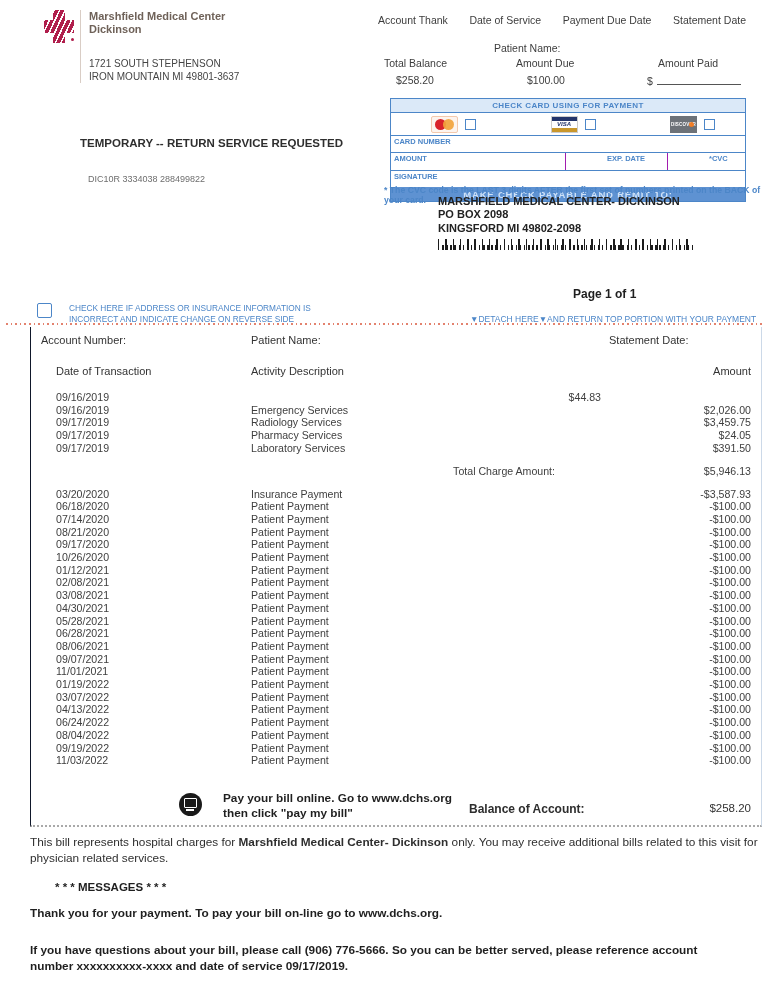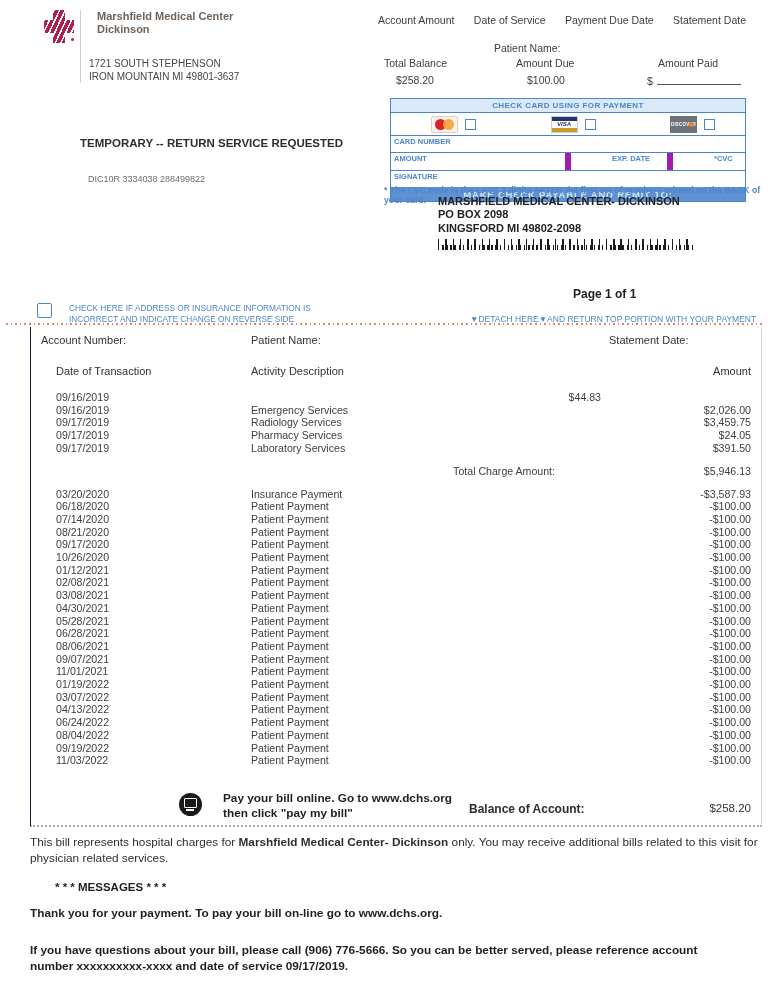--- a/index.html
+++ b/index.html
@@ -10,21 +10,21 @@
   
   .stub { position:absolute; inset:0 0 auto 0; height:327px; }
 
   .brand { position:absolute; left:44px; top:10px; display:flex; }
   .logo { width:30px; height:33px; position:relative; flex:0 0 auto; }
   .logo .cross { position:absolute; inset:0;
     background:repeating-linear-gradient(115deg,#b01e4c 0 3.4px,#fff 3.4px 5px);
     clip-path:polygon(30% 0,70% 0,70% 30%,100% 30%,100% 70%,70% 70%,70% 100%,30% 100%,30% 70%,0 70%,0 30%,30% 30%); }
   .logo .dot { position:absolute; right:0; bottom:2px; width:3px; height:3px; border-radius:50%; background:#b01e4c; }
   .brand-divider { width:1px; background:#d9cdc5; margin:0 8px 0 6px; }
-  .brand-name { font-size:11px; font-weight:bold; color:#6f6259; line-height:1.2;margin-left:8px; }
+  .brand-name { font-size:11px; font-weight:bold; color:#6f6259; line-height:1.2; }
   .brand-addr { font-size:10px; color:#454545; margin-top:22px; line-height:1.25; }
 
   .hdr-labels { position:absolute; left:378px; top:14px; width:368px; display:flex; justify-content:space-between; font-size:10.5px; color:#3d3d3d; }
 
   .lbl { position:absolute; font-size:10.5px; color:#3d3d3d; }
   .val { position:absolute; font-size:10.5px; color:#3d3d3d; }
   .blankline { display:inline-block; width:84px; border-bottom:1px solid #555; height:11px; margin-left:4px; }
 
   
   .cardbox { position:absolute; left:390px; top:98px; width:356px; border:1px solid #4c86c8; background:#fff; }
@@ -37,21 +37,21 @@
   .mc::after { content:""; position:absolute; right:3px; top:2.5px; width:11px; height:11px; border-radius:50%; background:#f2a33c; opacity:.92; }
   .visa { width:27px; height:17px; display:flex; flex-direction:column; border:1px solid #ccc; }
   .visa .v-top { height:4px; background:#24356b; }
   .visa .v-mid { flex:1; background:#fff; display:flex; align-items:center; justify-content:center; font-size:6px; font-weight:bold; font-style:italic; color:#24356b; }
   .visa .v-bot { height:4px; background:#c9972c; }
   .disc { width:27px; height:17px; background:#6d7278; display:flex; align-items:center; justify-content:center; position:relative; font-size:4.5px; color:#fff; font-weight:bold; letter-spacing:.2px; }
   .disc::after { content:""; position:absolute; right:3px; top:6px; width:5px; height:5px; border-radius:50%; background:#f47b20; opacity:.95; }
   .cb-field { border-top:1px solid #4c86c8; height:17px; padding:1px 3px; font-size:7.5px; font-weight:bold; color:#4c86c8; }
   .cb-row3 { display:grid; grid-template-columns:1fr 102px 78px; border-top:1px solid #4c86c8; }
   .cb-row3 > div { height:17px; padding:1px 3px; font-size:7.5px; font-weight:bold; color:#4c86c8; }
-  .cb-row3 > div + div { border-left:6px solid #a21caf;padding-left:41px; }
+  .cb-row3 > div + div { border-left:1px solid #a21caf;padding-left:41px; }
   .remit-bar { background:#5e92d2; color:#cfe2f8; text-align:center; font-size:9.5px; font-weight:bold; letter-spacing:.8px; padding:1.5px 0; }
   .cvc-note { position:absolute; left:384px; top:185px; width:378px; font-size:8.7px; font-weight:bold; color:#4c86c8; }
 
   .remit-addr { position:absolute; left:438px; top:195px; font-size:11px; font-weight:bold; color:#222; line-height:1.22; }
   .barcode { width:255px; height:11px; margin-top:4px;
     background:
       repeating-linear-gradient(90deg,#1c1c1c 0 1.4px,transparent 1.4px 7.3px) left bottom/100% 11px no-repeat,
       repeating-linear-gradient(90deg,#1c1c1c 0 1.4px,transparent 1.4px 4.1px) left bottom/100% 5px no-repeat; }
 
   .svc-note { position:absolute; left:80px; top:137px; font-size:11.5px; font-weight:bold; color:#2e2e2e; }
@@ -115,21 +115,21 @@
           <div>Dickinson</div>
         </div>
         <div class="brand-addr">
           <div>1721 SOUTH STEPHENSON</div>
           <div>IRON MOUNTAIN MI  49801-3637</div>
         </div>
       </div>
     </div>
 
     <div class="hdr-labels">
-        <span>Account Amount</span>
+        <span>Account Thank</span>
         <span>Date of Service</span>
         <span>Payment Due Date</span>
         <span>Statement Date</span>
       </div>
 
     <span class="lbl" style="left:494px; top:42px;">Patient Name:</span>
 
     <span class="lbl" style="left:384px; top:57px;">Total Balance</span>
     <span class="lbl" style="left:516px; top:57px;">Amount Due</span>
     <span class="lbl" style="left:658px; top:57px;">Amount Paid</span>

